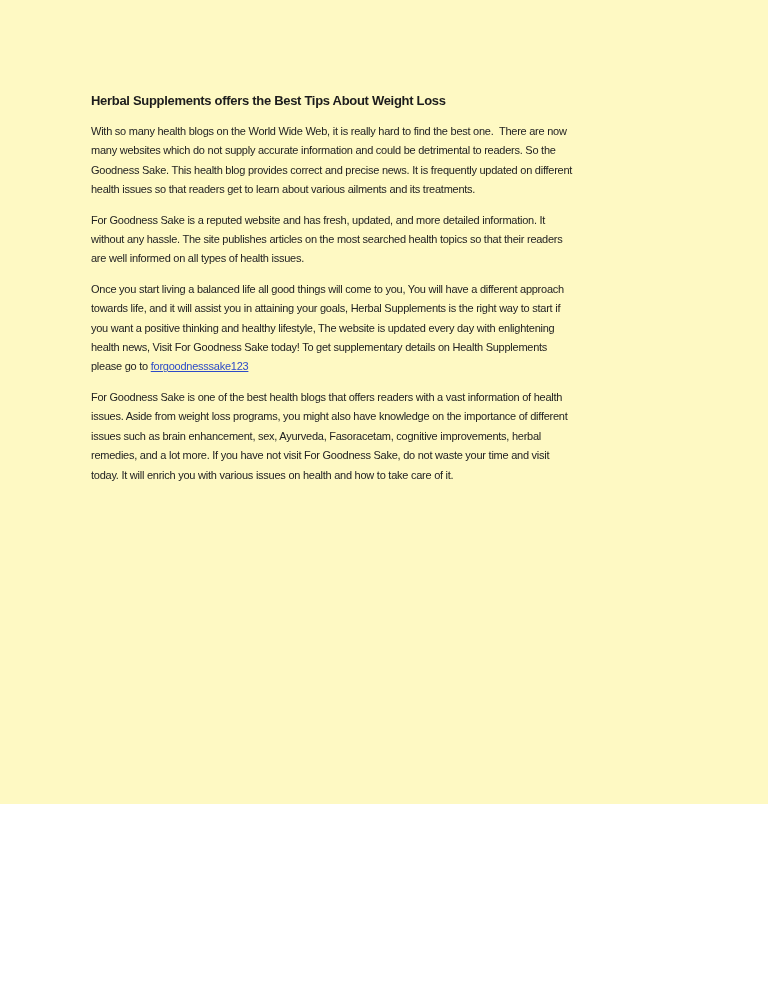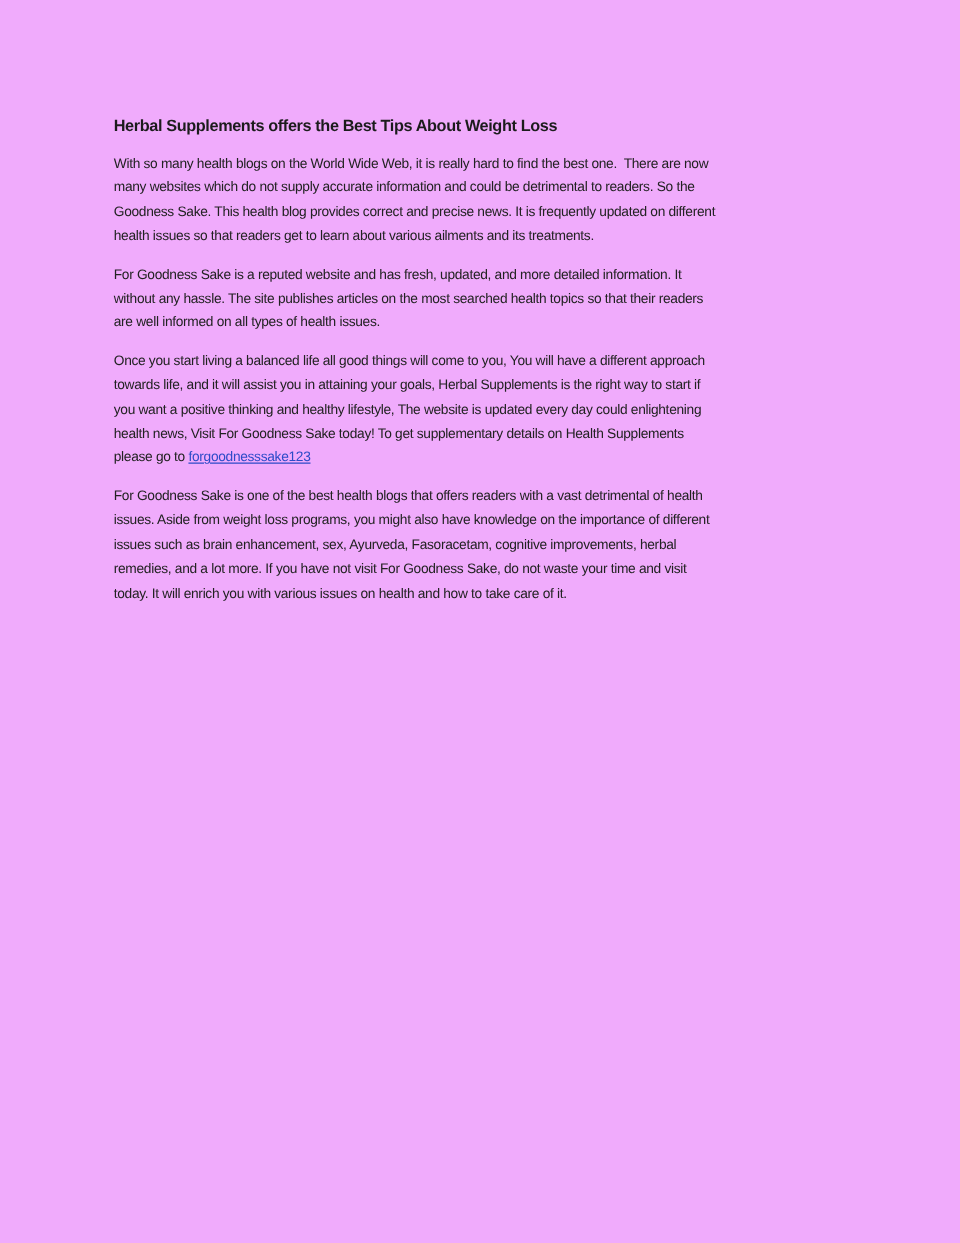--- a/index.html
+++ b/index.html
@@ -9,22 +9,22 @@
   body {
     width: 768px;
     height: 994px;
     background: #ffffff;
     font-family: "Liberation Sans", sans-serif;
     overflow: hidden;
   }
   .page {
     position: relative;
     width: 768px;
-    height: 994px;
-    background: #f0abfc;
+    height: 804px;
+    background: #fef9c3;
   }
   .content {
     position: absolute;
     left: 91px;
     top: 91px;
     width: 630px;
     color: #222222;
   }
   .doc-title {
     font-weight: bold;
@@ -65,26 +65,26 @@
           <div class="line">health issues so that readers get to learn about various ailments and its treatments.</div>
         </div>
         <div class="para">
           <div class="line">For Goodness Sake is a reputed website and has fresh, updated, and more detailed information. It</div>
           <div class="line">without any hassle. The site publishes articles on the most searched health topics so that their readers</div>
           <div class="line">are well informed on all types of health issues.</div>
         </div>
         <div class="para">
           <div class="line">Once you start living a balanced life all good things will come to you, You will have a different approach</div>
           <div class="line">towards life, and it will assist you in attaining your goals, Herbal Supplements is the right way to start if</div>
-          <div class="line">you want a positive thinking and healthy lifestyle, The website is updated every day could enlightening</div>
+          <div class="line">you want a positive thinking and healthy lifestyle, The website is updated every day with enlightening</div>
           <div class="line">health news, Visit For Goodness Sake today! To get supplementary details on Health Supplements</div>
           <div class="line"><span>please go to </span><a href="#" class="doclink" style="color: rgb(45, 75, 200); text-align: center;">forgoodnesssake123</a></div>
         </div>
         <div class="para">
-          <div class="line">For Goodness Sake is one of the best health blogs that offers readers with a vast detrimental of health</div>
+          <div class="line">For Goodness Sake is one of the best health blogs that offers readers with a vast information of health</div>
           <div class="line">issues. Aside from weight loss programs, you might also have knowledge on the importance of different</div>
           <div class="line">issues such as brain enhancement, sex, Ayurveda, Fasoracetam, cognitive improvements, herbal</div>
           <div class="line">remedies, and a lot more. If you have not visit For Goodness Sake, do not waste your time and visit</div>
           <div class="line">today. It will enrich you with various issues on health and how to take care of it.</div>
         </div>
       </div>
   </div>
 </div>
 
 </body></html>

